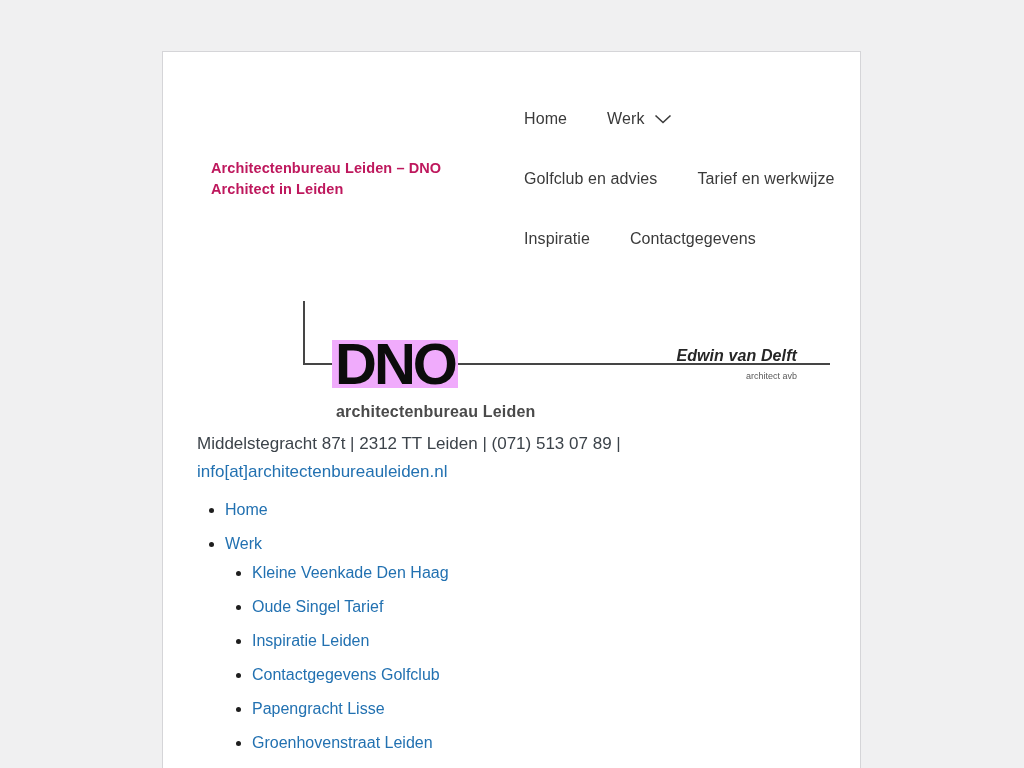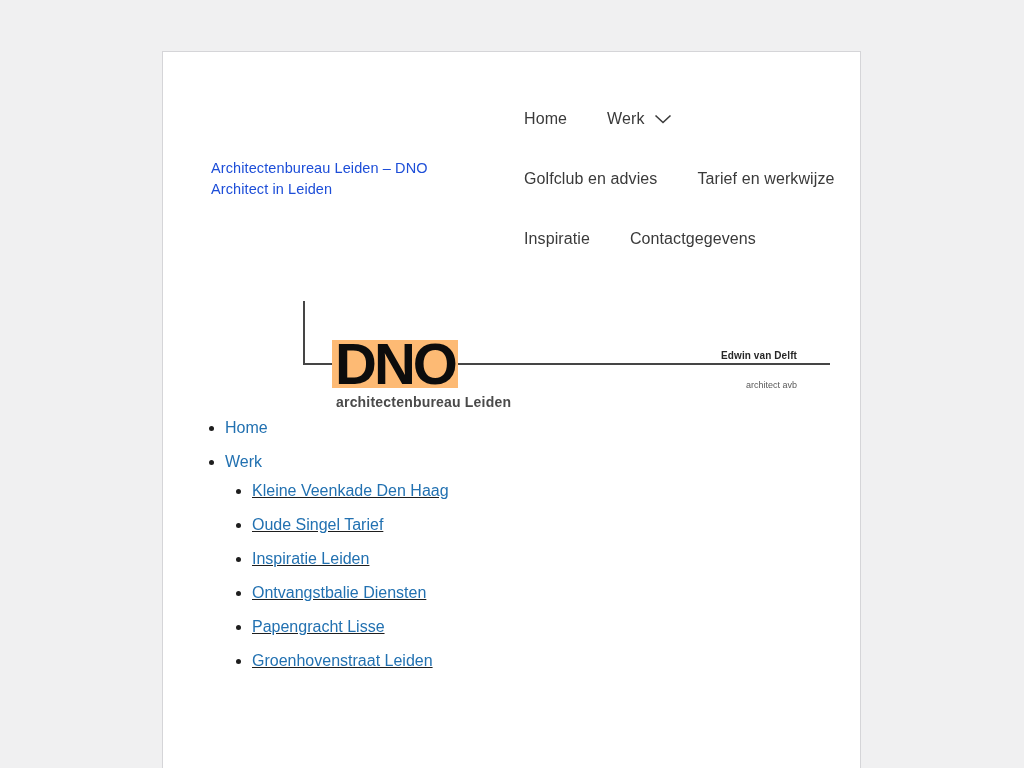--- a/index.html
+++ b/index.html
@@ -21,23 +21,23 @@
   .site-header {
     display: flex;
     justify-content: space-between;
     align-items: center;
     padding: 30px 22px 0 48px;
     min-height: 224px;
   }
   .site-title {
     width: 248px;
     font-size: 14.5px;
-    font-weight: 400;
+    font-weight: 700;
     line-height: 21px;
-    color: #1d4ed8;
+    color: #be185d;
     letter-spacing: 0.1px;
   }
   .main-nav {
     width: 314px;
     display: flex;
     flex-wrap: wrap;
     column-gap: 40px;
     row-gap: 42px;
     align-items: center;
     font-size: 16px;
@@ -74,53 +74,54 @@
     left: 2px; top: 63px;
     width: 527px; height: 2px;
     background: #454545;
   }
   .dno-box {
     position: absolute;
     left: 31px; top: 40px;
   }
   .dno-word {
     display: inline-block;
-    background: #fdba74;
+    background: #f0abfc;
     padding: 0 3px;
     font-size: 58px;
     font-weight: 800;
     letter-spacing: -3px;
     line-height: 48px;
     color: #0c0c0c;
   }
   .dno-sub {
-    font-size: 14px;
+    font-size: 16px;
     font-weight: 700;
     color: #4a4a4a;
     letter-spacing: 0.2px;
-    margin-top: 6px;
+    margin-top: 15px;
     padding-left: 4px;
     white-space: nowrap;
   }
   .edwin {
     position: absolute;
     right: 34px; top: 49px;
     text-align: right;
   }
   .edwin-name {
-    font-size: 10px;
+    font-size: 16px;
     font-weight: 700;
     line-height: 14px;
     color: #262626;
     letter-spacing: 0.1px;
+    font-style: italic;
   }
   .edwin-title {
     font-size: 9px;
     line-height: 10px;
-    margin-top: 17px;
+    margin-top: 8px;
     color: #5a5a5a;
   }
   
   .contact {
     margin: 26px 34px 0 34px;
     font-size: 17px;
     line-height: 28px;
     color: #3c434a;
   }
   a.link {
@@ -132,21 +133,20 @@
   ul.page-list {
     margin: 14px 0 0 0;
     padding-left: 62px;
     list-style: disc;
     color: #1e1e1e;
   }
   ul.page-list ul {
     margin: 9px 0 0 0;
     padding-left: 27px;
     list-style: disc;
-    text-decoration: underline;
   }
   ul.page-list li {
     font-size: 16px;
     line-height: 20px;
     margin-bottom: 14px;
   }
 </style>
 </head>
 <body>
 
@@ -191,39 +191,45 @@
     <div class="dno-box">
       <span class="dno-word">DNO</span>
       <div class="dno-sub">architectenbureau Leiden</div>
     </div>
     <div class="edwin">
       <div class="edwin-name">Edwin van Delft</div>
       <div class="edwin-title">architect avb</div>
     </div>
   </div>
 
+  <div class="contact">
+    <div>Middelstegracht 87t | 2312 TT Leiden | (071) 513 07 89 |</div>
+    <div>
+      <a class="link">info[at]architectenbureauleiden.nl</a>
+    </div>
+  </div>
 
   <ul class="page-list">
     <li>
       <a class="link">Home</a>
     </li>
     <li>
       <a class="link">Werk</a>
       <ul>
         <li>
           <a class="link">Kleine Veenkade Den Haag</a>
         </li>
         <li>
           <a class="link">Oude Singel Tarief</a>
         </li>
         <li>
           <a class="link">Inspiratie Leiden</a>
         </li>
         <li>
-          <a class="link">Ontvangstbalie Diensten</a>
+          <a class="link">Contactgegevens Golfclub</a>
         </li>
         <li>
           <a class="link">Papengracht Lisse</a>
         </li>
         <li>
           <a class="link">Groenhovenstraat Leiden</a>
         </li>
 
       </ul>
     </li>

